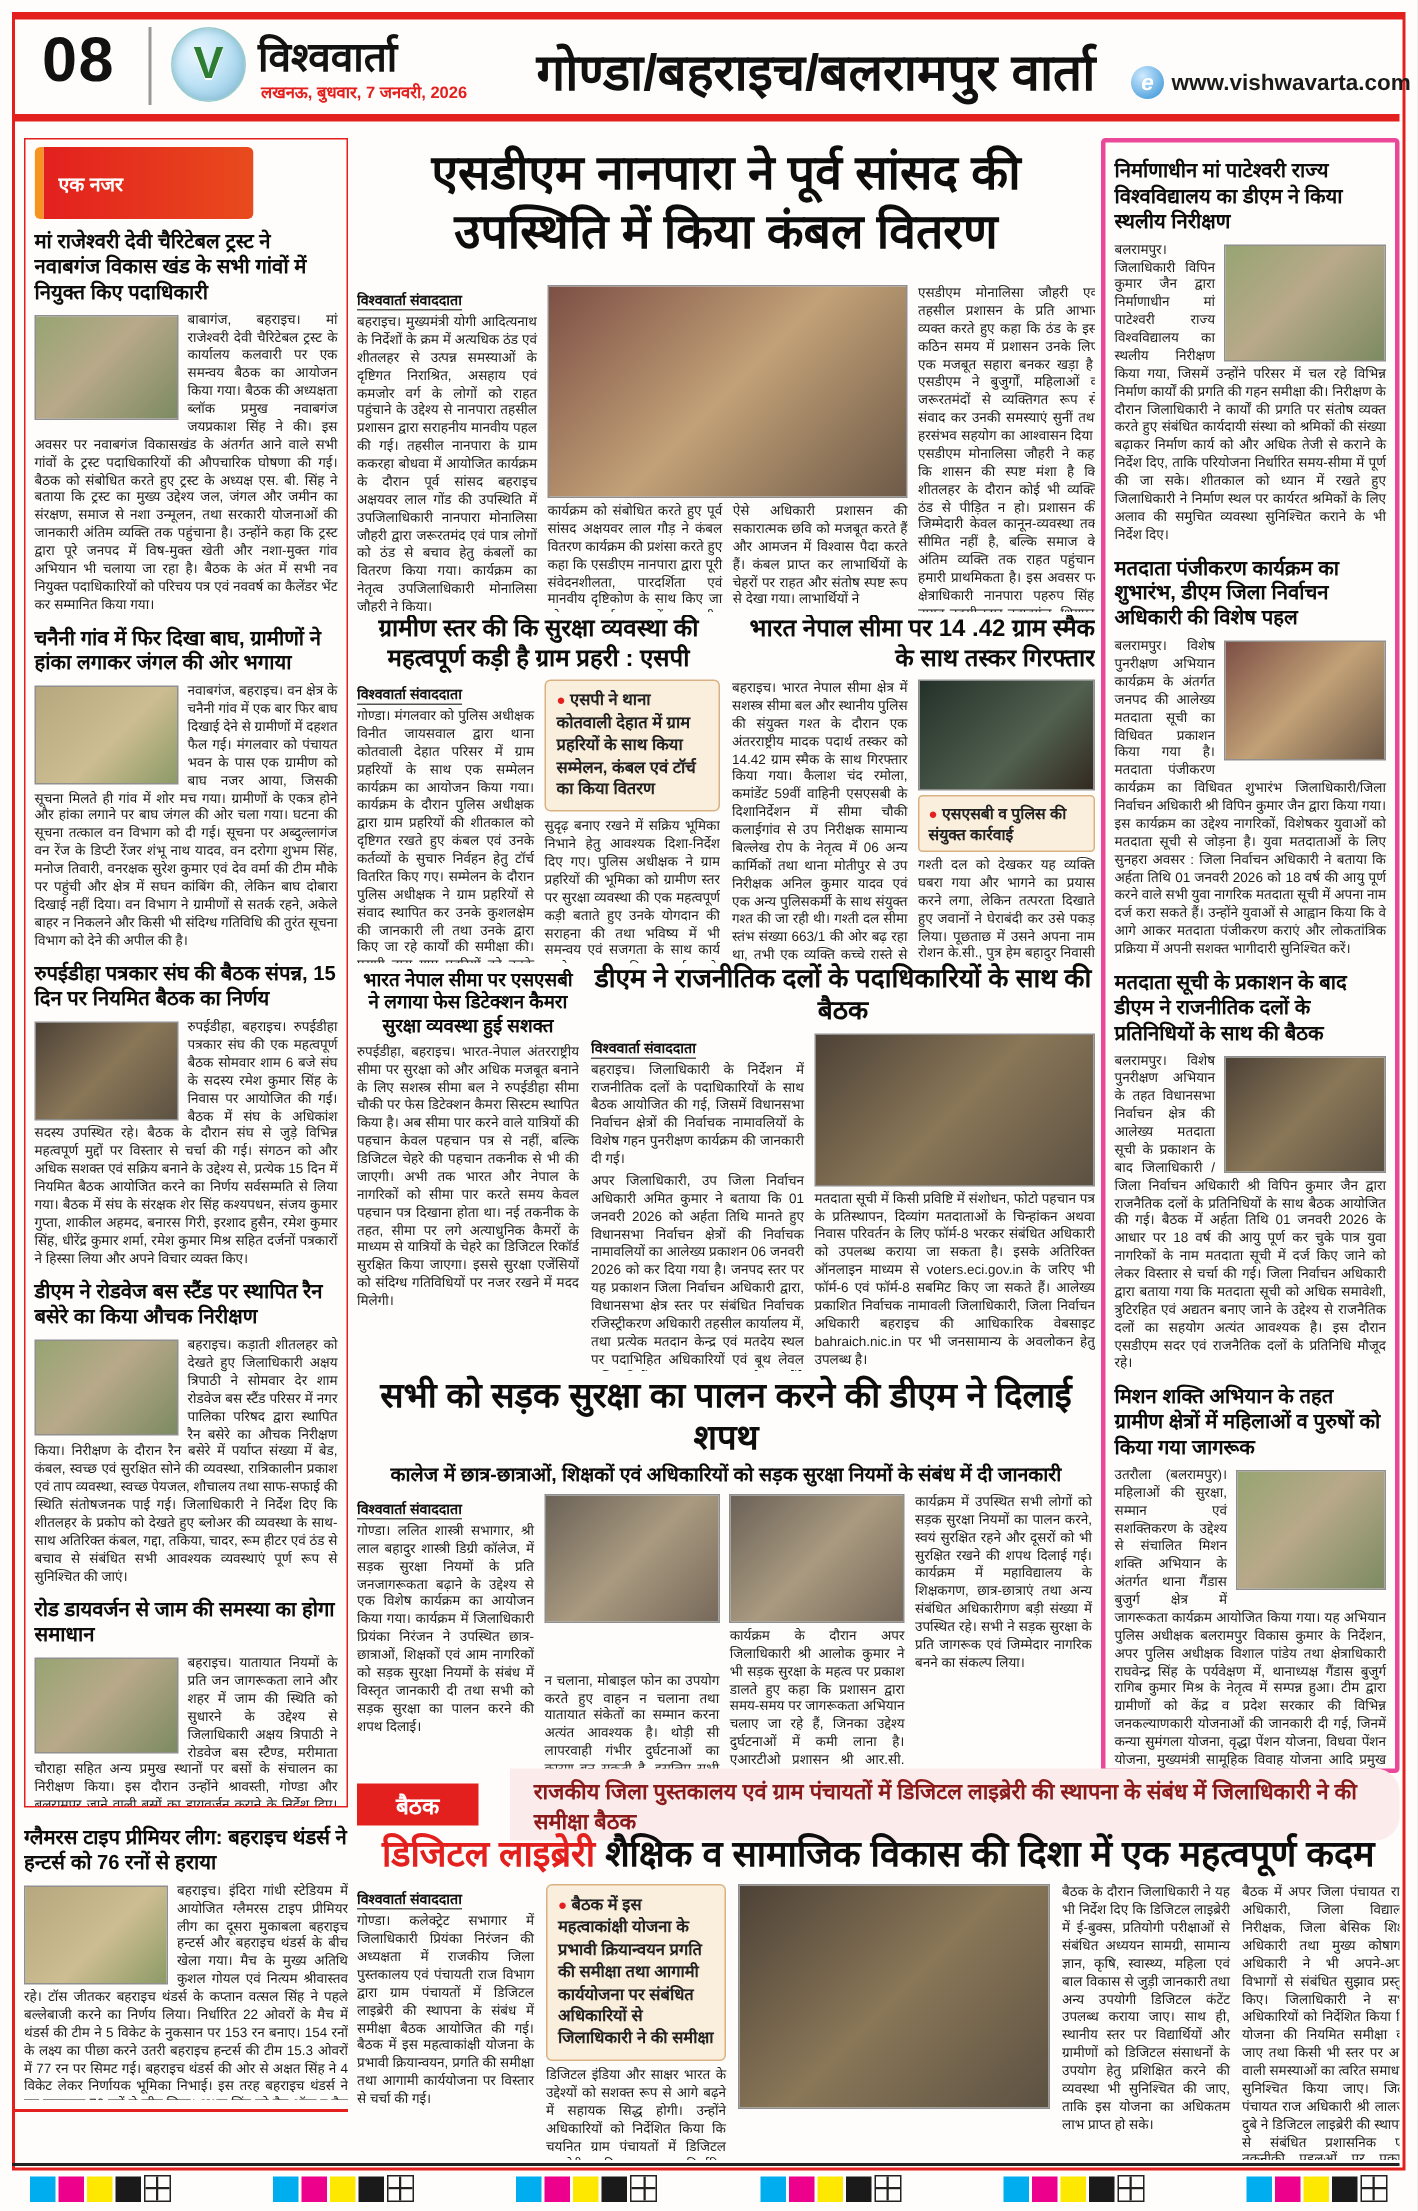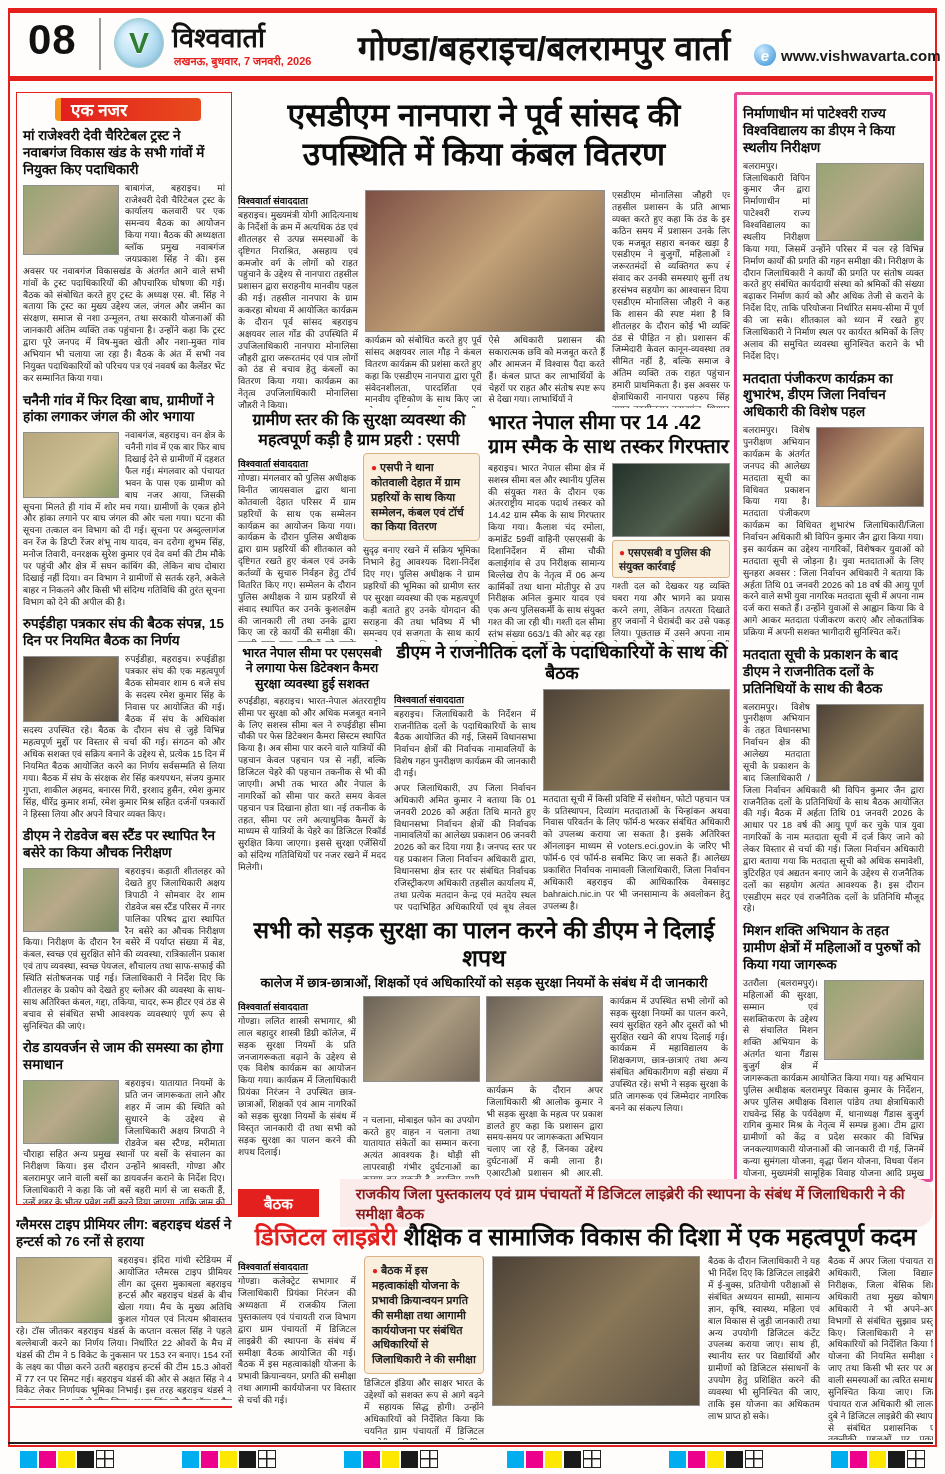--- a/index.html
+++ b/index.html
@@ -53,21 +53,21 @@
       <span style="display:inline-flex;width:22px;height:22px;border-radius:50%;
                    background:radial-gradient(circle at 35% 30%,#cfeaff,#2f8fd4);color:#fff;
                    align-items:center;justify-content:center;font-size:15px;font-weight:bold;font-style:italic;">e</span>
       <span style="font-size:15px;font-weight:bold;color:#1a1a1a;">www.vishwavarta.com</span>
     </div>
   </div>
   <div class="abs redline" style="left:10px;top:76px;width:923px;height:5px;"></div>
 
   <div class="abs clip" style="left:16px;top:92px;width:216px;height:1113px;border:1px solid #e3201e;box-sizing:border-box;padding:5px 6px;">
     <div style="background:linear-gradient(90deg,#e3201e 0%,#e84b1d 100%);border-left:6px solid #f7941d;
-                border-radius:4px;color:#fff;font-weight:bold;font-size:17px;padding:0 10px;width:120px;margin-left:32px;">
+                border-radius:4px;color:#fff;font-weight:bold;font-size:13px;padding:15px 10px;width:120px;">
       <span>एक नजर</span>
     </div>
 
     <div class="art">
       <div class="lhead">मां राजेश्वरी देवी चैरिटेबल ट्रस्ट ने नवाबगंज विकास खंड के सभी गांवों में नियुक्त किए पदाधिकारी</div>
       <div class="body">
         <span class="photo ph-crowd" style="float:left;width:96px;height:70px;margin:2px 6px 2px 0;display:block;"></span>
         <span>बाबागंज, बहराइच। मां राजेश्वरी देवी चैरिटेबल ट्रस्ट के कार्यालय कलवारी पर एक समन्वय बैठक का आयोजन किया गया। बैठक की अध्यक्षता ब्लॉक प्रमुख नवाबगंज जयप्रकाश सिंह ने की। इस अवसर पर नवाबगंज विकासखंड के अंतर्गत आने वाले सभी गांवों के ट्रस्ट पदाधिकारियों की औपचारिक घोषणा की गई। बैठक को संबोधित करते हुए ट्रस्ट के अध्यक्ष एस. बी. सिंह ने बताया कि ट्रस्ट का मुख्य उद्देश्य जल, जंगल और जमीन का संरक्षण, समाज से नशा उन्मूलन, तथा सरकारी योजनाओं की जानकारी अंतिम व्यक्ति तक पहुंचाना है। उन्होंने कहा कि ट्रस्ट द्वारा पूरे जनपद में विष-मुक्त खेती और नशा-मुक्त गांव अभियान भी चलाया जा रहा है। बैठक के अंत में सभी नव नियुक्त पदाधिकारियों को परिचय पत्र एवं नववर्ष का कैलेंडर भेंट कर सम्मानित किया गया।</span>
       </div>
     </div>
@@ -143,21 +143,21 @@
       <div style="width:117px;flex:none;">
         <div class="hbox">
           <span class="dot">●</span><span>एसपी ने थाना कोतवाली देहात में ग्राम प्रहरियों के साथ किया सम्मेलन, कंबल एवं टॉर्च का किया वितरण</span>
         </div>
         <div class="body" style="margin-top:4px;">सुदृढ़ बनाए रखने में सक्रिय भूमिका निभाने हेतु आवश्यक दिशा-निर्देश दिए गए। पुलिस अधीक्षक ने ग्राम प्रहरियों की भूमिका को ग्रामीण स्तर पर सुरक्षा व्यवस्था की एक महत्वपूर्ण कड़ी बताते हुए उनके योगदान की सराहना की तथा भविष्य में भी समन्वय एवं सजगता के साथ कार्य करने का आह्वान किया। कार्यक्रम के दौरान अपर पुलिस अधीक्षक गोण्डा (पूर्वी) मनोज कुमार रावत, प्रभारी निरीक्षक थाना कोतवाली देहात शमशेर बहादुर सिंह सहित अन्य अधिकारी एवं कर्मचारीगण उपस्थित रहे।</div>
       </div>
     </div>
   </div>
 
   <div class="abs clip" style="left:488px;top:410px;width:242px;height:232px;">
-    <div class="hl" style="font-size:20px;text-align:left;margin-bottom:4px;">भारत नेपाल सीमा पर 14 .42 ग्राम स्मैक के साथ तस्कर गिरफ्तार</div>
+    <div class="hl" style="font-size:16px;text-align:right;margin-bottom:4px;">भारत नेपाल सीमा पर 14 .42 ग्राम स्मैक के साथ तस्कर गिरफ्तार</div>
     <div style="display:flex;gap:7px;">
       <div class="body" style="width:117px;flex:none;">बहराइच। भारत नेपाल सीमा क्षेत्र में सशस्त्र सीमा बल और स्थानीय पुलिस की संयुक्त गश्त के दौरान एक अंतरराष्ट्रीय मादक पदार्थ तस्कर को 14.42 ग्राम स्मैक के साथ गिरफ्तार किया गया। कैलाश चंद रमोला, कमांडेंट 59वीं वाहिनी एसएसबी के दिशानिर्देशन में सीमा चौकी कलाईगांव से उप निरीक्षक सामान्य बिल्लेख रोप के नेतृत्व में 06 अन्य कार्मिकों तथा थाना मोतीपुर से उप निरीक्षक अनिल कुमार यादव एवं एक अन्य पुलिसकर्मी के साथ संयुक्त गश्त की जा रही थी। गश्ती दल सीमा स्तंभ संख्या 663/1 की ओर बढ़ रहा था, तभी एक व्यक्ति कच्चे रास्ते से भारत से नेपाल की ओर जाते हुए दिखाई दिया।</div>
       <div style="width:118px;flex:none;">
         <div class="photo ph-night" style="width:118px;height:74px;"></div>
         <div class="capbox" style="margin:3px 0;">
           <span class="dot">●</span><span>एसएसबी व पुलिस की संयुक्त कार्रवाई</span>
         </div>
         <div class="body">गश्ती दल को देखकर यह व्यक्ति घबरा गया और भागने का प्रयास करने लगा, लेकिन तत्परता दिखाते हुए जवानों ने घेराबंदी कर उसे पकड़ लिया। पूछताछ में उसने अपना नाम रोशन के.सी., पुत्र हेम बहादुर निवासी थंसगढ़ी, जिला बर्दिया नेपाल बताया। कड़ाई से पूछताछ करने पर उसने अपने पास स्मैक होने की बात स्वीकार की। विधिवत तलाशी में एक प्लास्टिक की छोटी पोटली से 14.42 ग्राम स्मैक बरामद हुई।</div>
       </div>
     </div>

